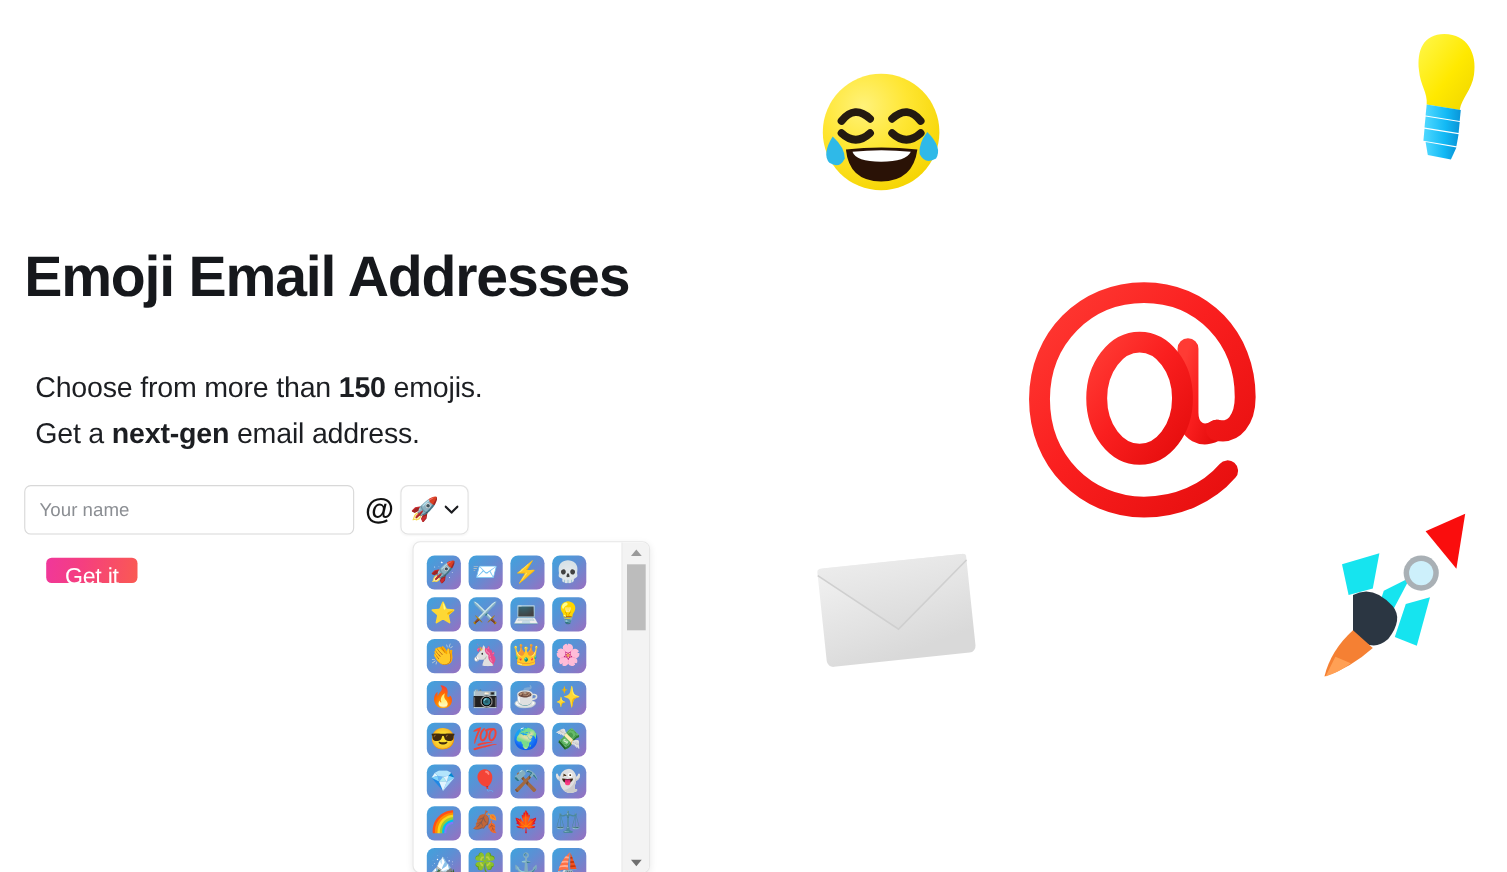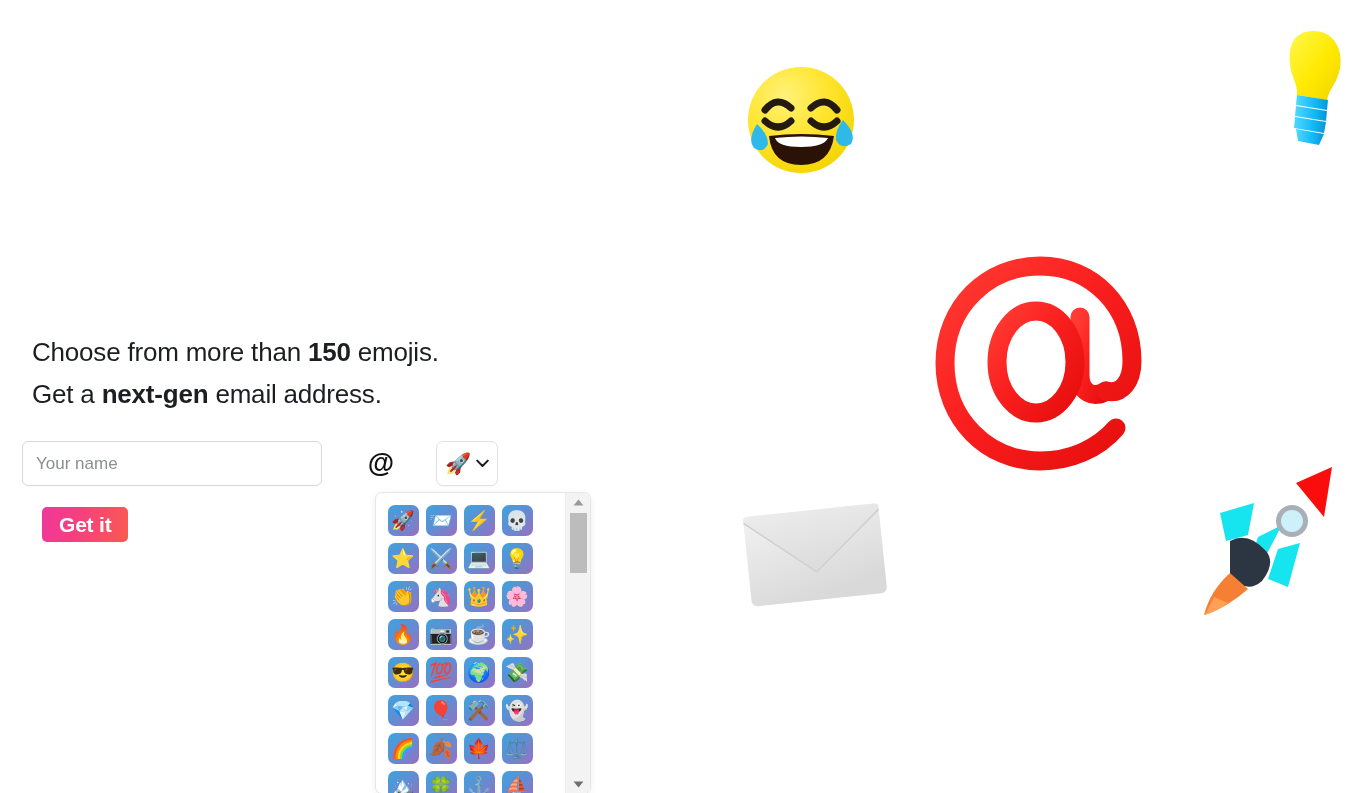--- a/index.html
+++ b/index.html
@@ -33,21 +33,21 @@
     color: #1c1e22;
     line-height: 42px;
     letter-spacing: -0.2px;
   }
   .subtitle b { font-weight: 700; }
   .sub-line { display: block; white-space: nowrap; margin-left: 10px; }
 
   
   .form-row {
     position: absolute; left: 0; top: 441px;
-    display: flex; align-items: center; gap: 36px;
+    display: flex; align-items: center;
   }
   .name-input {
     width: 300px; height: 45px;
     border: 1px solid #d8d8d8;
     border-radius: 6px;
     background: #fff;
     font-family: "Liberation Sans", sans-serif;
     font-size: 17px;
     color: #1c1e22;
     padding: 0 13px;
@@ -77,27 +77,27 @@
     box-shadow: 0 1px 2px rgba(0,0,0,.04);
   }
   .emoji-select .sel-emoji { font-size: 21px; line-height: 1; }
   .chev { display:block; }
 
   
   .get-btn {
     position: absolute; left: 20px; top: 507px;
     border: 0;
     padding: 0 17px;
-    height: 35px;
+    height: 23px;
     border-radius: 5px;
     background: linear-gradient(100deg, #f0379b 0%, #f53f7f 40%, #fa5a52 100%);
     color: #ffffff;
     font-family: "Liberation Sans", sans-serif;
     font-size: 21px;
-    font-weight: 700;
+    font-weight: 400;
     letter-spacing: -0.2px;
     cursor: pointer;
     line-height: 35px;
   }
 
   
   .emoji-panel {
     position: absolute; left: 375px; top: 492px;
     width: 216px; height: 302px;
     background: #ffffff;
@@ -161,20 +161,21 @@
   #art-env    { left: 735px; top: 492px; width: 160px; height: 125px; }
   #art-rocket { left: 1190px; top: 455px; width: 165px; height: 175px; }
 </style>
 </head>
 <body>
 
 <div class="page">
 
   <div class="left">
 
+    <h1 class="title">Emoji Email Addresses</h1>
 
     <div class="subtitle">
       <span class="sub-line"><span>Choose from more than </span><b>150</b><span> emojis.</span></span>
       <span class="sub-line"><span>Get a </span><b>next-gen</b><span> email address.</span></span>
     </div>
 
     <div class="form-row">
       <input class="name-input" type="text" placeholder="Your name" style="">
       <span class="at-sign">@</span>
       <div class="emoji-select">

